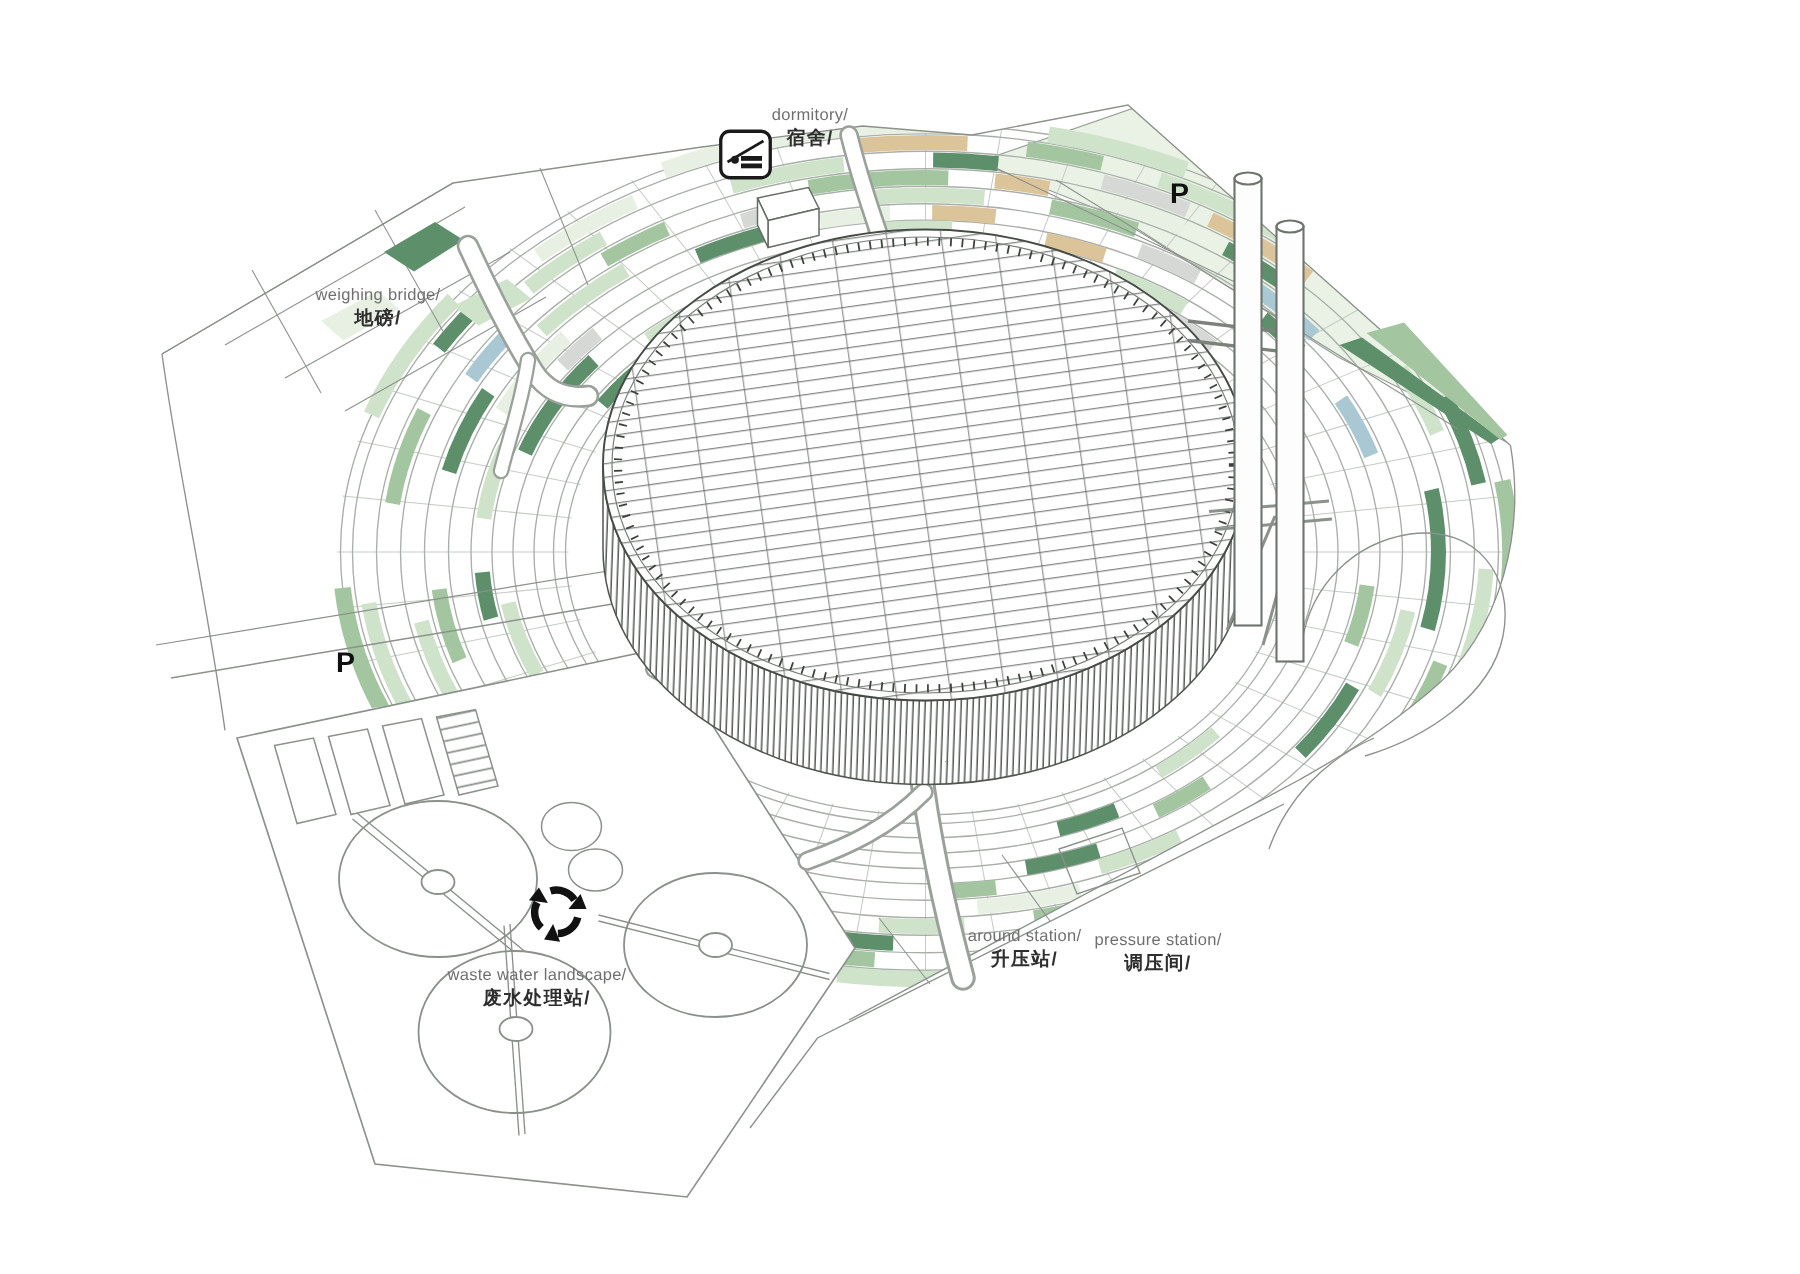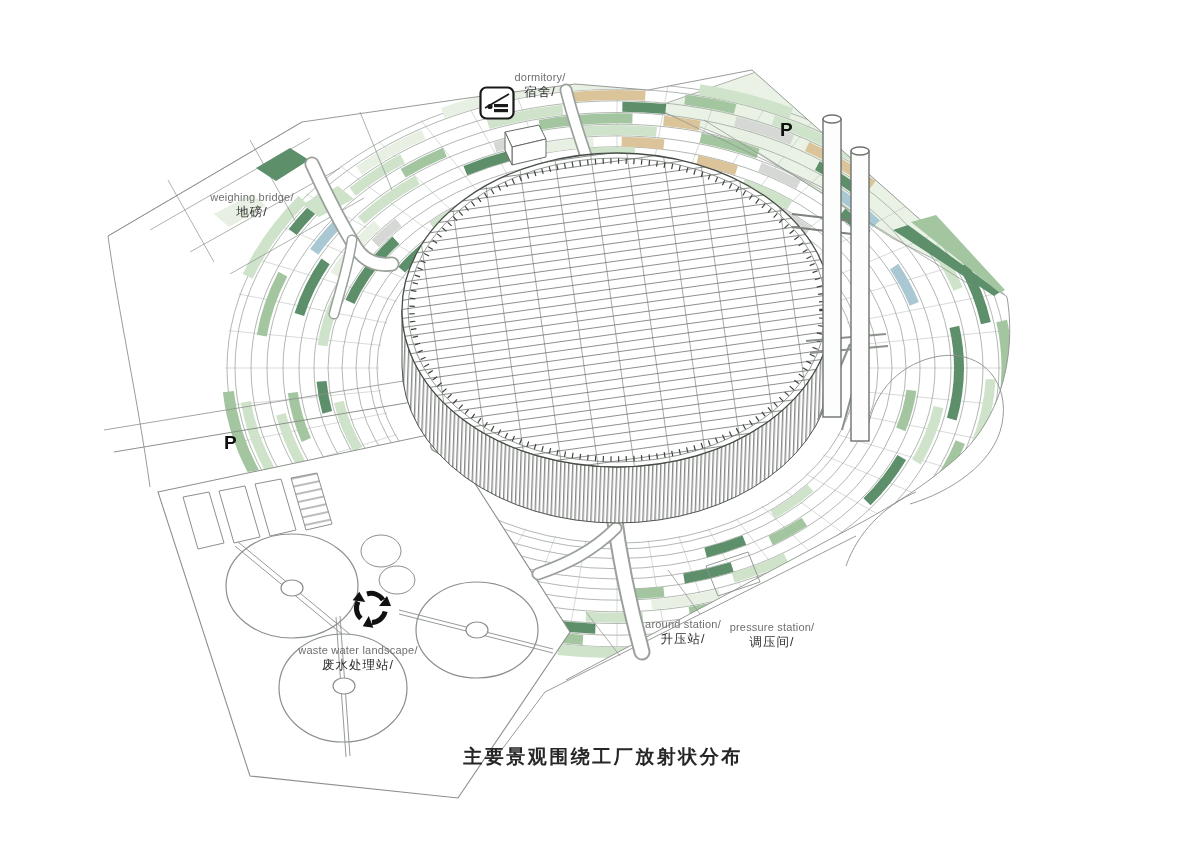--- a/index.html
+++ b/index.html
@@ -1,21 +1,21 @@
 <!DOCTYPE html>
 <html><head>
 <meta charset="utf-8">
 <style>
   html,body{margin:0;padding:0;background:#fff;}
   #stage{position:relative;width:1068px;height:849px;background:#ffffff;overflow:hidden;
          font-family:"Liberation Sans","DejaVu Sans",sans-serif;}
   #plan-svg{position:absolute;left:0;top:0;}
   .lbl{position:absolute;white-space:nowrap;transform:translateX(-50%);text-align:center;line-height:1.25;}
   .lbl .en{font-size:11px;color:#6f6f6f;letter-spacing:.2px;}
-  .lbl .zh{font-size:12.5px;color:#2e2e2e;font-weight:400;letter-spacing:1px;}
+  .lbl .zh{font-size:12.5px;color:#2e2e2e;font-weight:700;letter-spacing:1px;}
   .p-mark{position:absolute;font-size:19px;font-weight:700;color:#101010;}
   #caption{position:absolute;left:603px;top:741px;transform:translateX(-50%);text-align:center;white-space:nowrap;}
   #caption .cap-en{font-size:17px;color:#4c4c4c;letter-spacing:.3px;}
   #caption .cap-zh{font-size:19px;color:#262626;font-weight:700;letter-spacing:2.5px;margin-top:3px;}
   .icon-box{position:absolute;}
 </style>
 </head>
 <body>
 
 <div id="stage">
@@ -352,16 +352,15 @@
   <div class="en">around station/</div>
   <div class="zh">升压站/</div>
 </div>
 
 <div class="lbl" style="left:772px;top:592px;margin-top:29px;">
   <div class="en">pressure station/</div>
   <div class="zh">调压间/</div>
 </div>
 
 <div id="caption">
-  <div class="cap-zh">主要景观围绕工厂放射状分布</div>
 </div>
 
 </div>
 
 </body></html>

